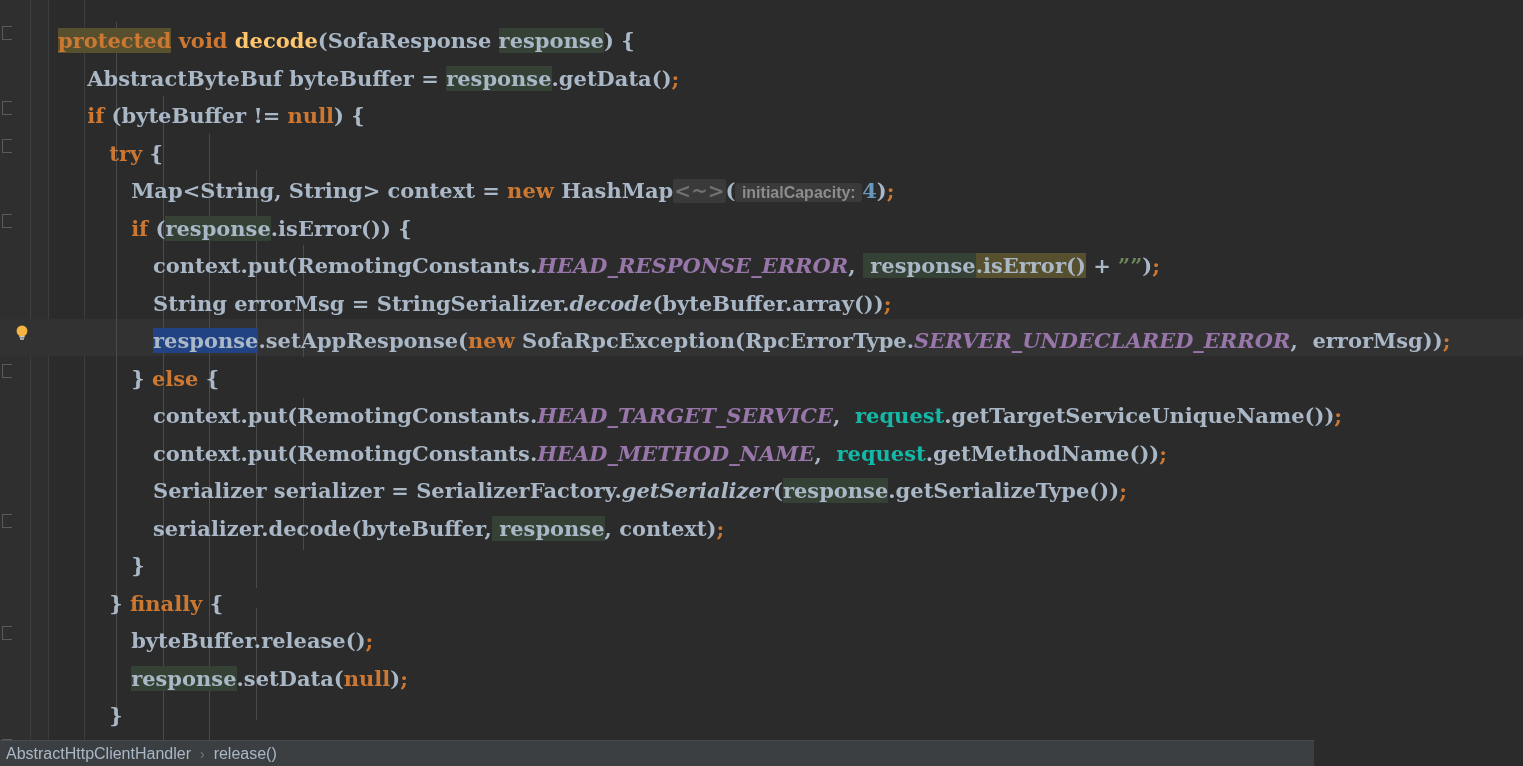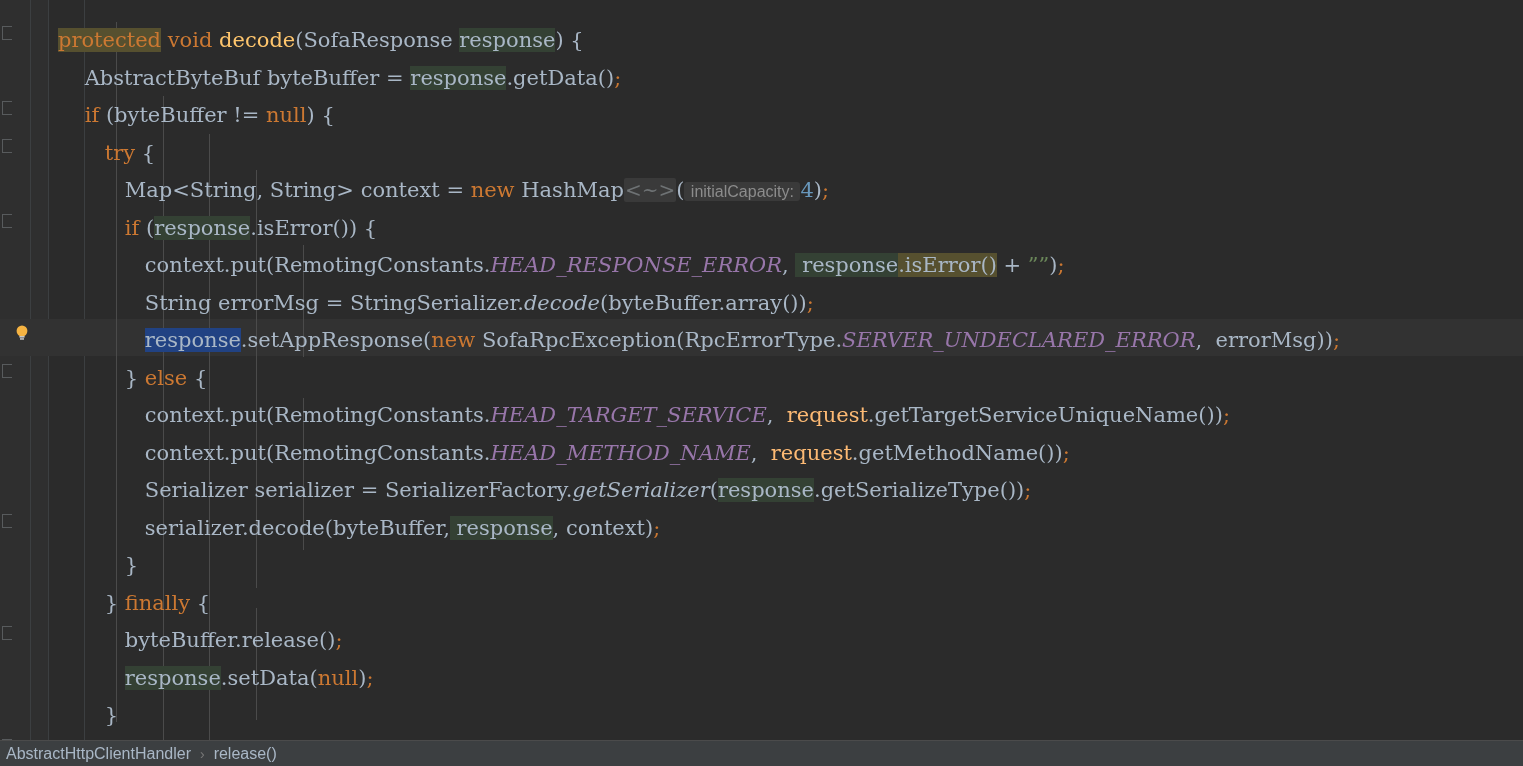--- a/index.html
+++ b/index.html
@@ -90,31 +90,32 @@
     white-space: pre;
     color: #a9b7c6;
   }
   .line {
     position: absolute;
     left: 0;
     width: 1523px;
     height: 37.5px;
     padding-left: 58px;
     white-space: pre;
+    font-weight: bold;
   }
 
   
   .kw   { color: #cc7832; }
   .txt  { color: #a9b7c6; }
   .punc { color: #a9b7c6; }
   .semi { color: #cc7832; }
   .num  { color: #6897bb; }
   .str  { color: #6a8759; }
   .meth { color: #ffc66d; }
-  .fld  { color: #fdba74; text-align: center; }
+  .fld  { color: #14b8a6; text-align: center; }
   .sfld { color: #9876aa; font-style: italic; }
   .imeth{ color: #a9b7c6; font-style: italic; }
   .clsn { color: #a9b7c6; }
   .param{ color: #a9b7c6; }
 
   
   .hl-read  { background: #344134; }
   .hl-write { background: #56502f; }
   .hl-sel   { background: #214283; }
   .inlay-gen {
@@ -132,21 +133,21 @@
     background: #3a3a3a;
     border-radius: 3px;
     padding: 1px 2px;
   }
   .hint-label { color: #8c8c8c; }
 
   
   #breadcrumb {
     position: absolute;
     left: 0; top: 740px;
-    width: 1523px; height: 26px;
+    width: 1314px; height: 26px;
     background: #3c3f41;
     border-top: 1px solid #4b4b4b;
     display: flex;
     align-items: center;
     padding-left: 6px;
     font-family: "Liberation Sans", sans-serif;
     font-size: 16px;
     color: #a9b7c6;
   }
   .crumb { color: #a9b7c6; }

